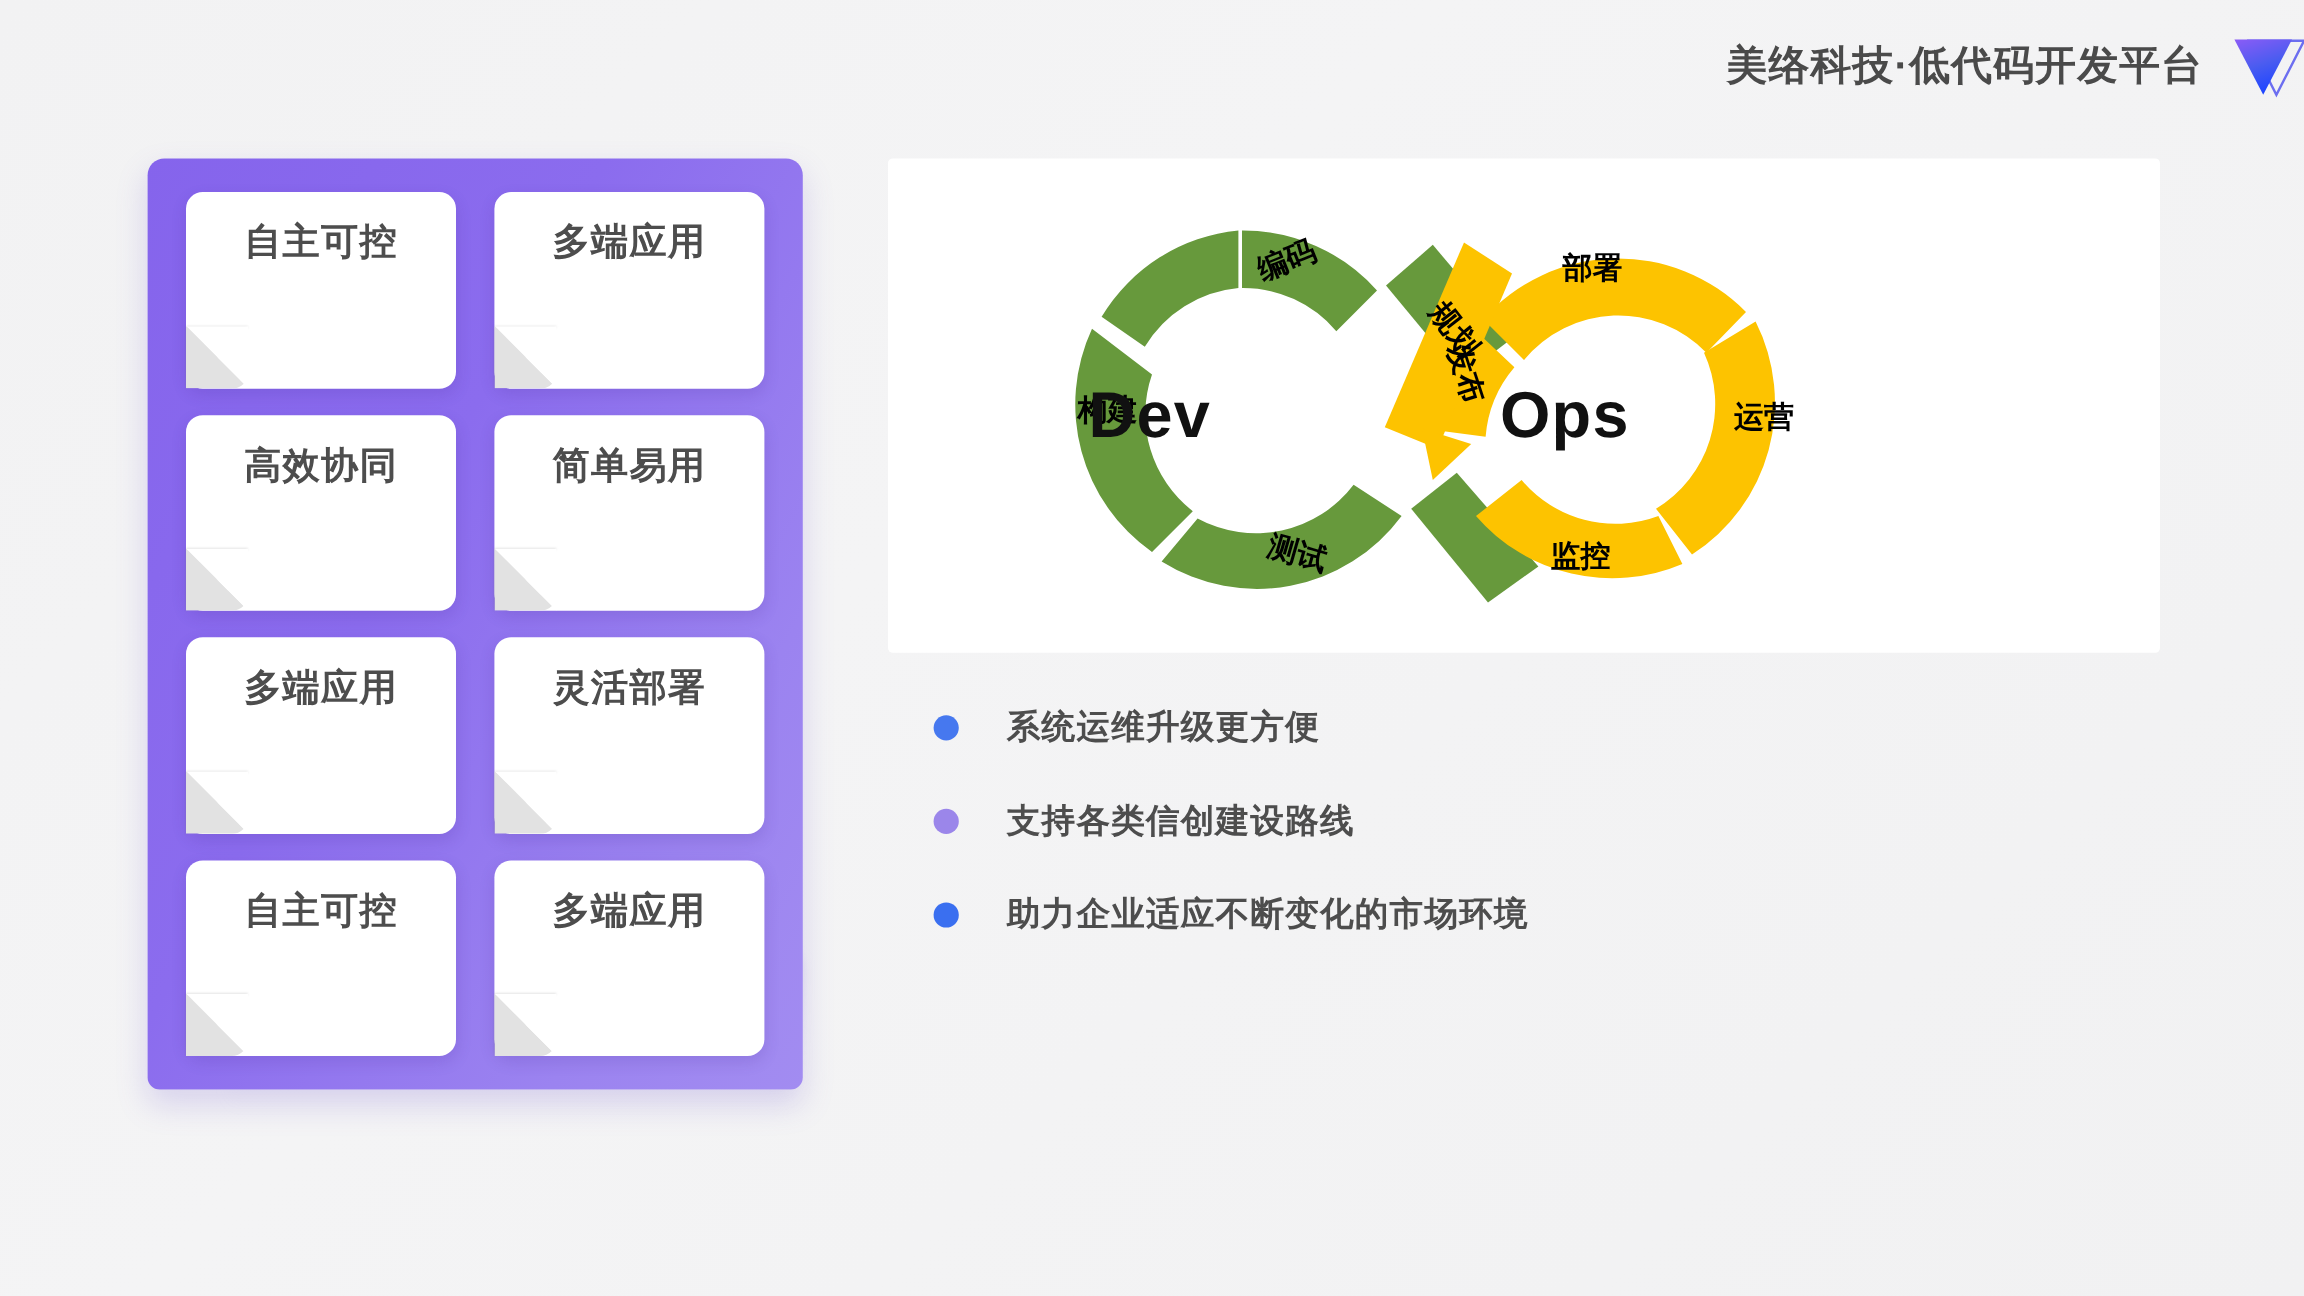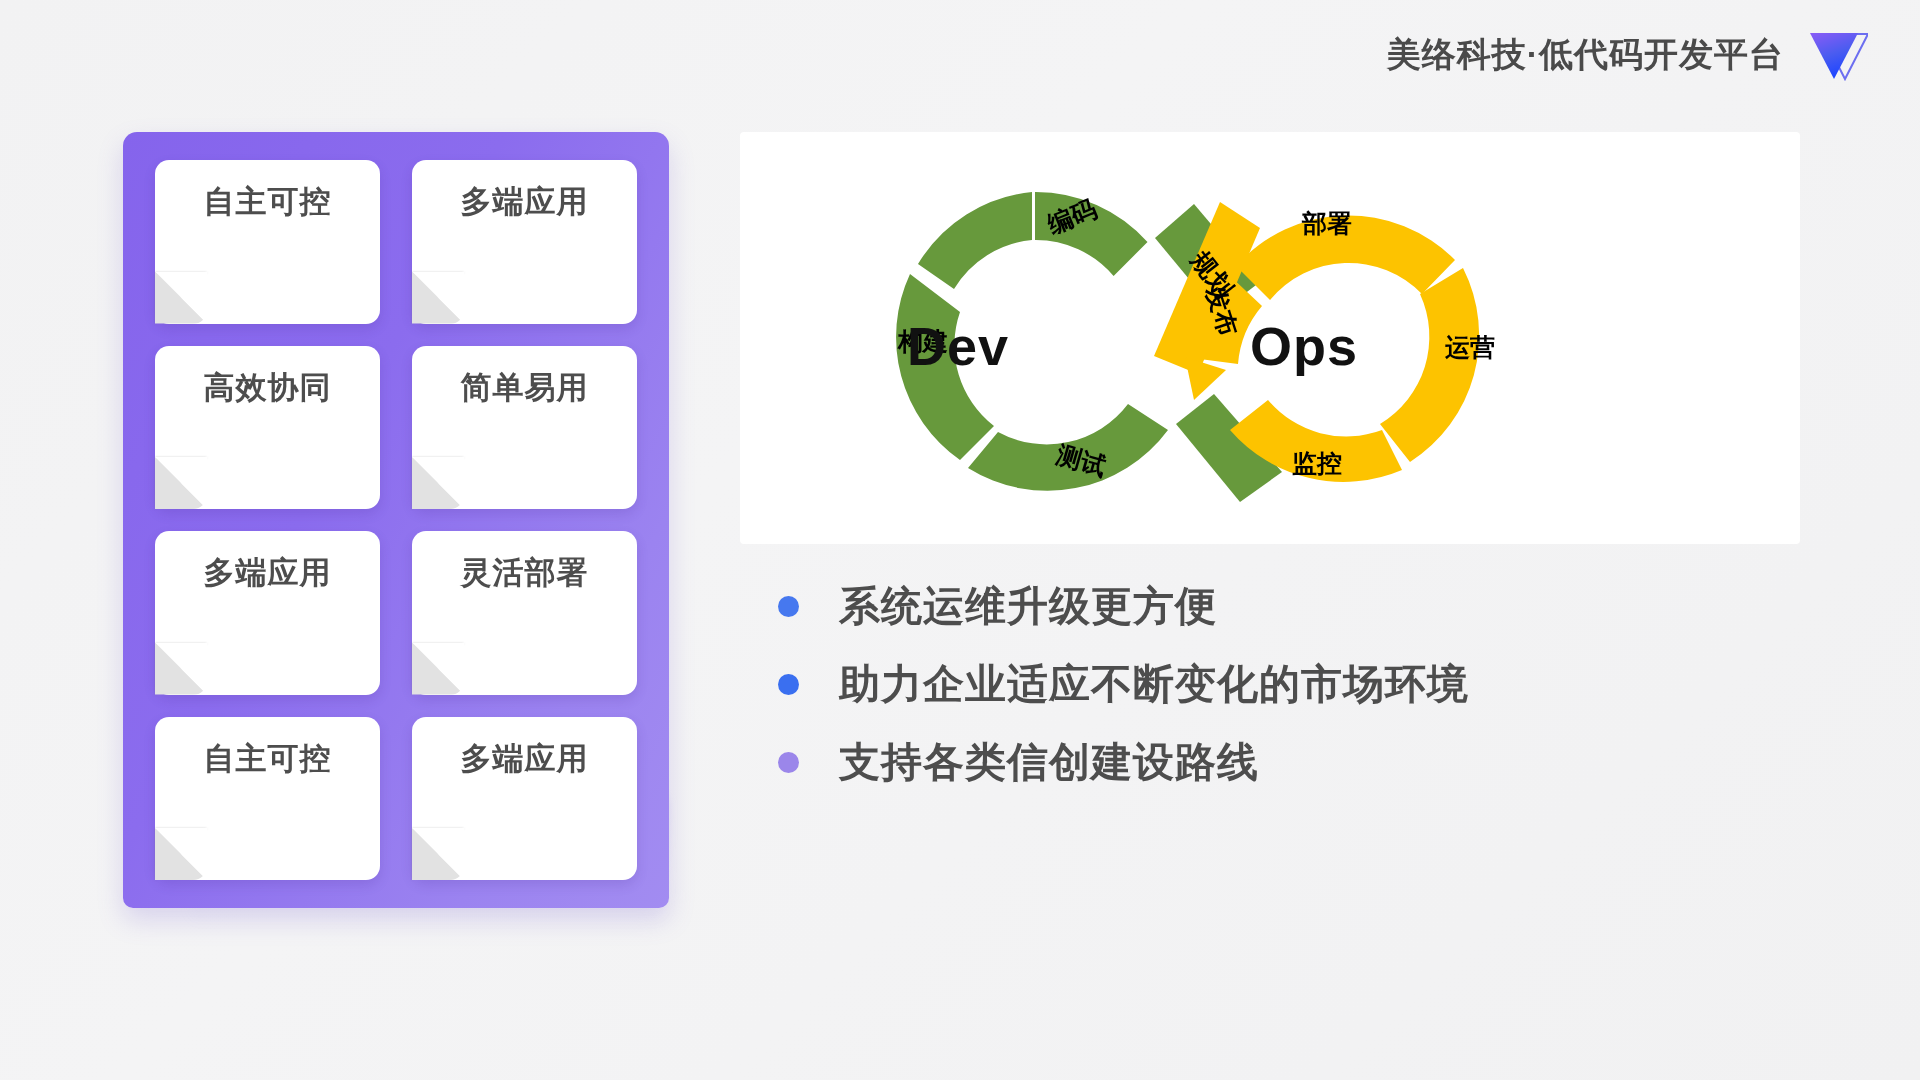--- a/index.html
+++ b/index.html
@@ -16,21 +16,20 @@
   }
 
   
   .header {
     position: absolute;
     top: 0; right: 0;
     height: 110px;
     display: flex;
     align-items: center;
     justify-content: flex-end;
-    padding-right: 52px;
     gap: 22px;
   }
   .header-title {
     font-size: 34px;
     font-weight: bold;
     color: #4a4a4a;
     letter-spacing: 1px;
     white-space: nowrap;
   }
   .logo-wrap {
@@ -163,21 +162,21 @@
     gap: 40px;
   }
   .bullet-dot {
     width: 21px;
     height: 21px;
     border-radius: 50%;
     flex: 0 0 auto;
     margin-left: 8px;
   }
   .bullet-text {
-    font-size: 41px;
+    font-size: 28px;
     font-weight: bold;
     color: #4d4d4d;
     letter-spacing: 1px;
     white-space: nowrap;
   }
 </style>
 </head>
 <body>
 
 <div class="header">
@@ -345,23 +344,23 @@
 
     <div class="dev-label">Dev</div>
     <div class="ops-label">Ops</div>
 
     <div class="bullets">
       <div class="bullet-row">
         <span class="bullet-dot" style="background:#4678ef"></span>
         <span class="bullet-text">系统运维升级更方便</span>
       </div>
       <div class="bullet-row">
+        <span class="bullet-dot" style="background:#9b86ea"></span>
+        <span class="bullet-text">支持各类信创建设路线</span>
+      </div>
+      <div class="bullet-row">
         <span class="bullet-dot" style="background:#3a6ff0"></span>
         <span class="bullet-text">助力企业适应不断变化的市场环境</span>
       </div>
-      <div class="bullet-row">
-        <span class="bullet-dot" style="background:#9b86ea"></span>
-        <span class="bullet-text">支持各类信创建设路线</span>
-      </div>
     </div>
 
   </div>
 </div>
 
 </body></html>

